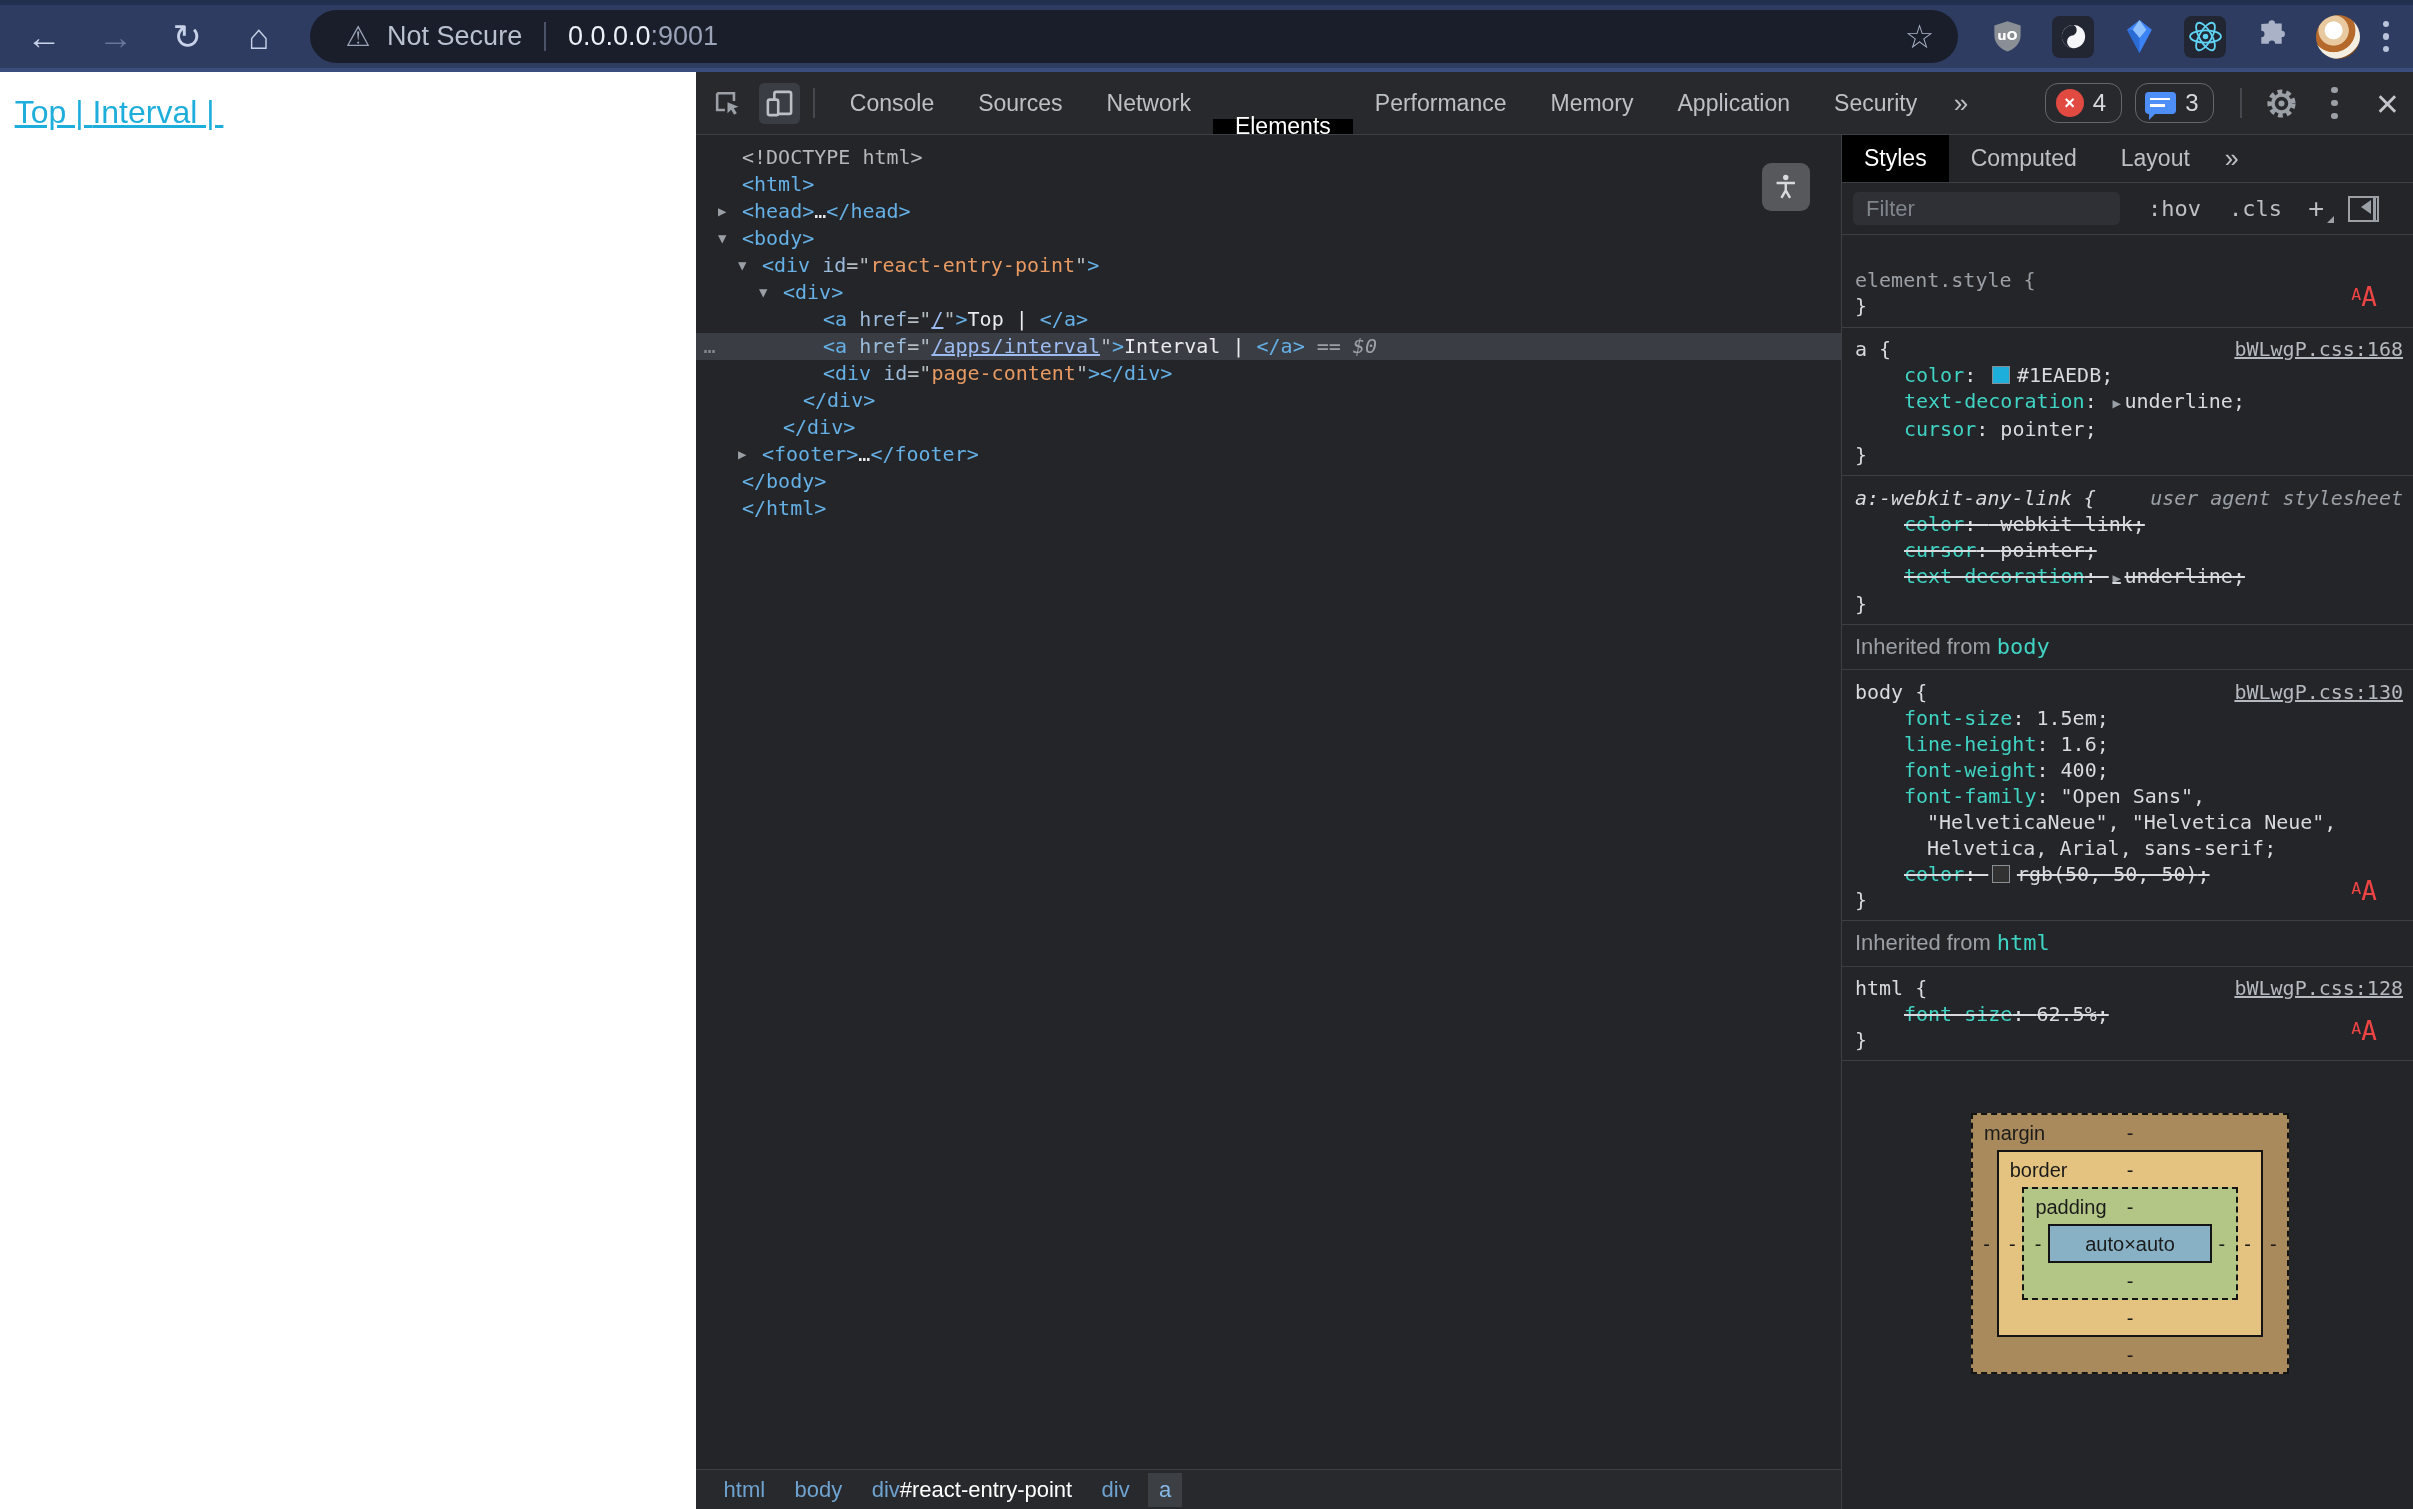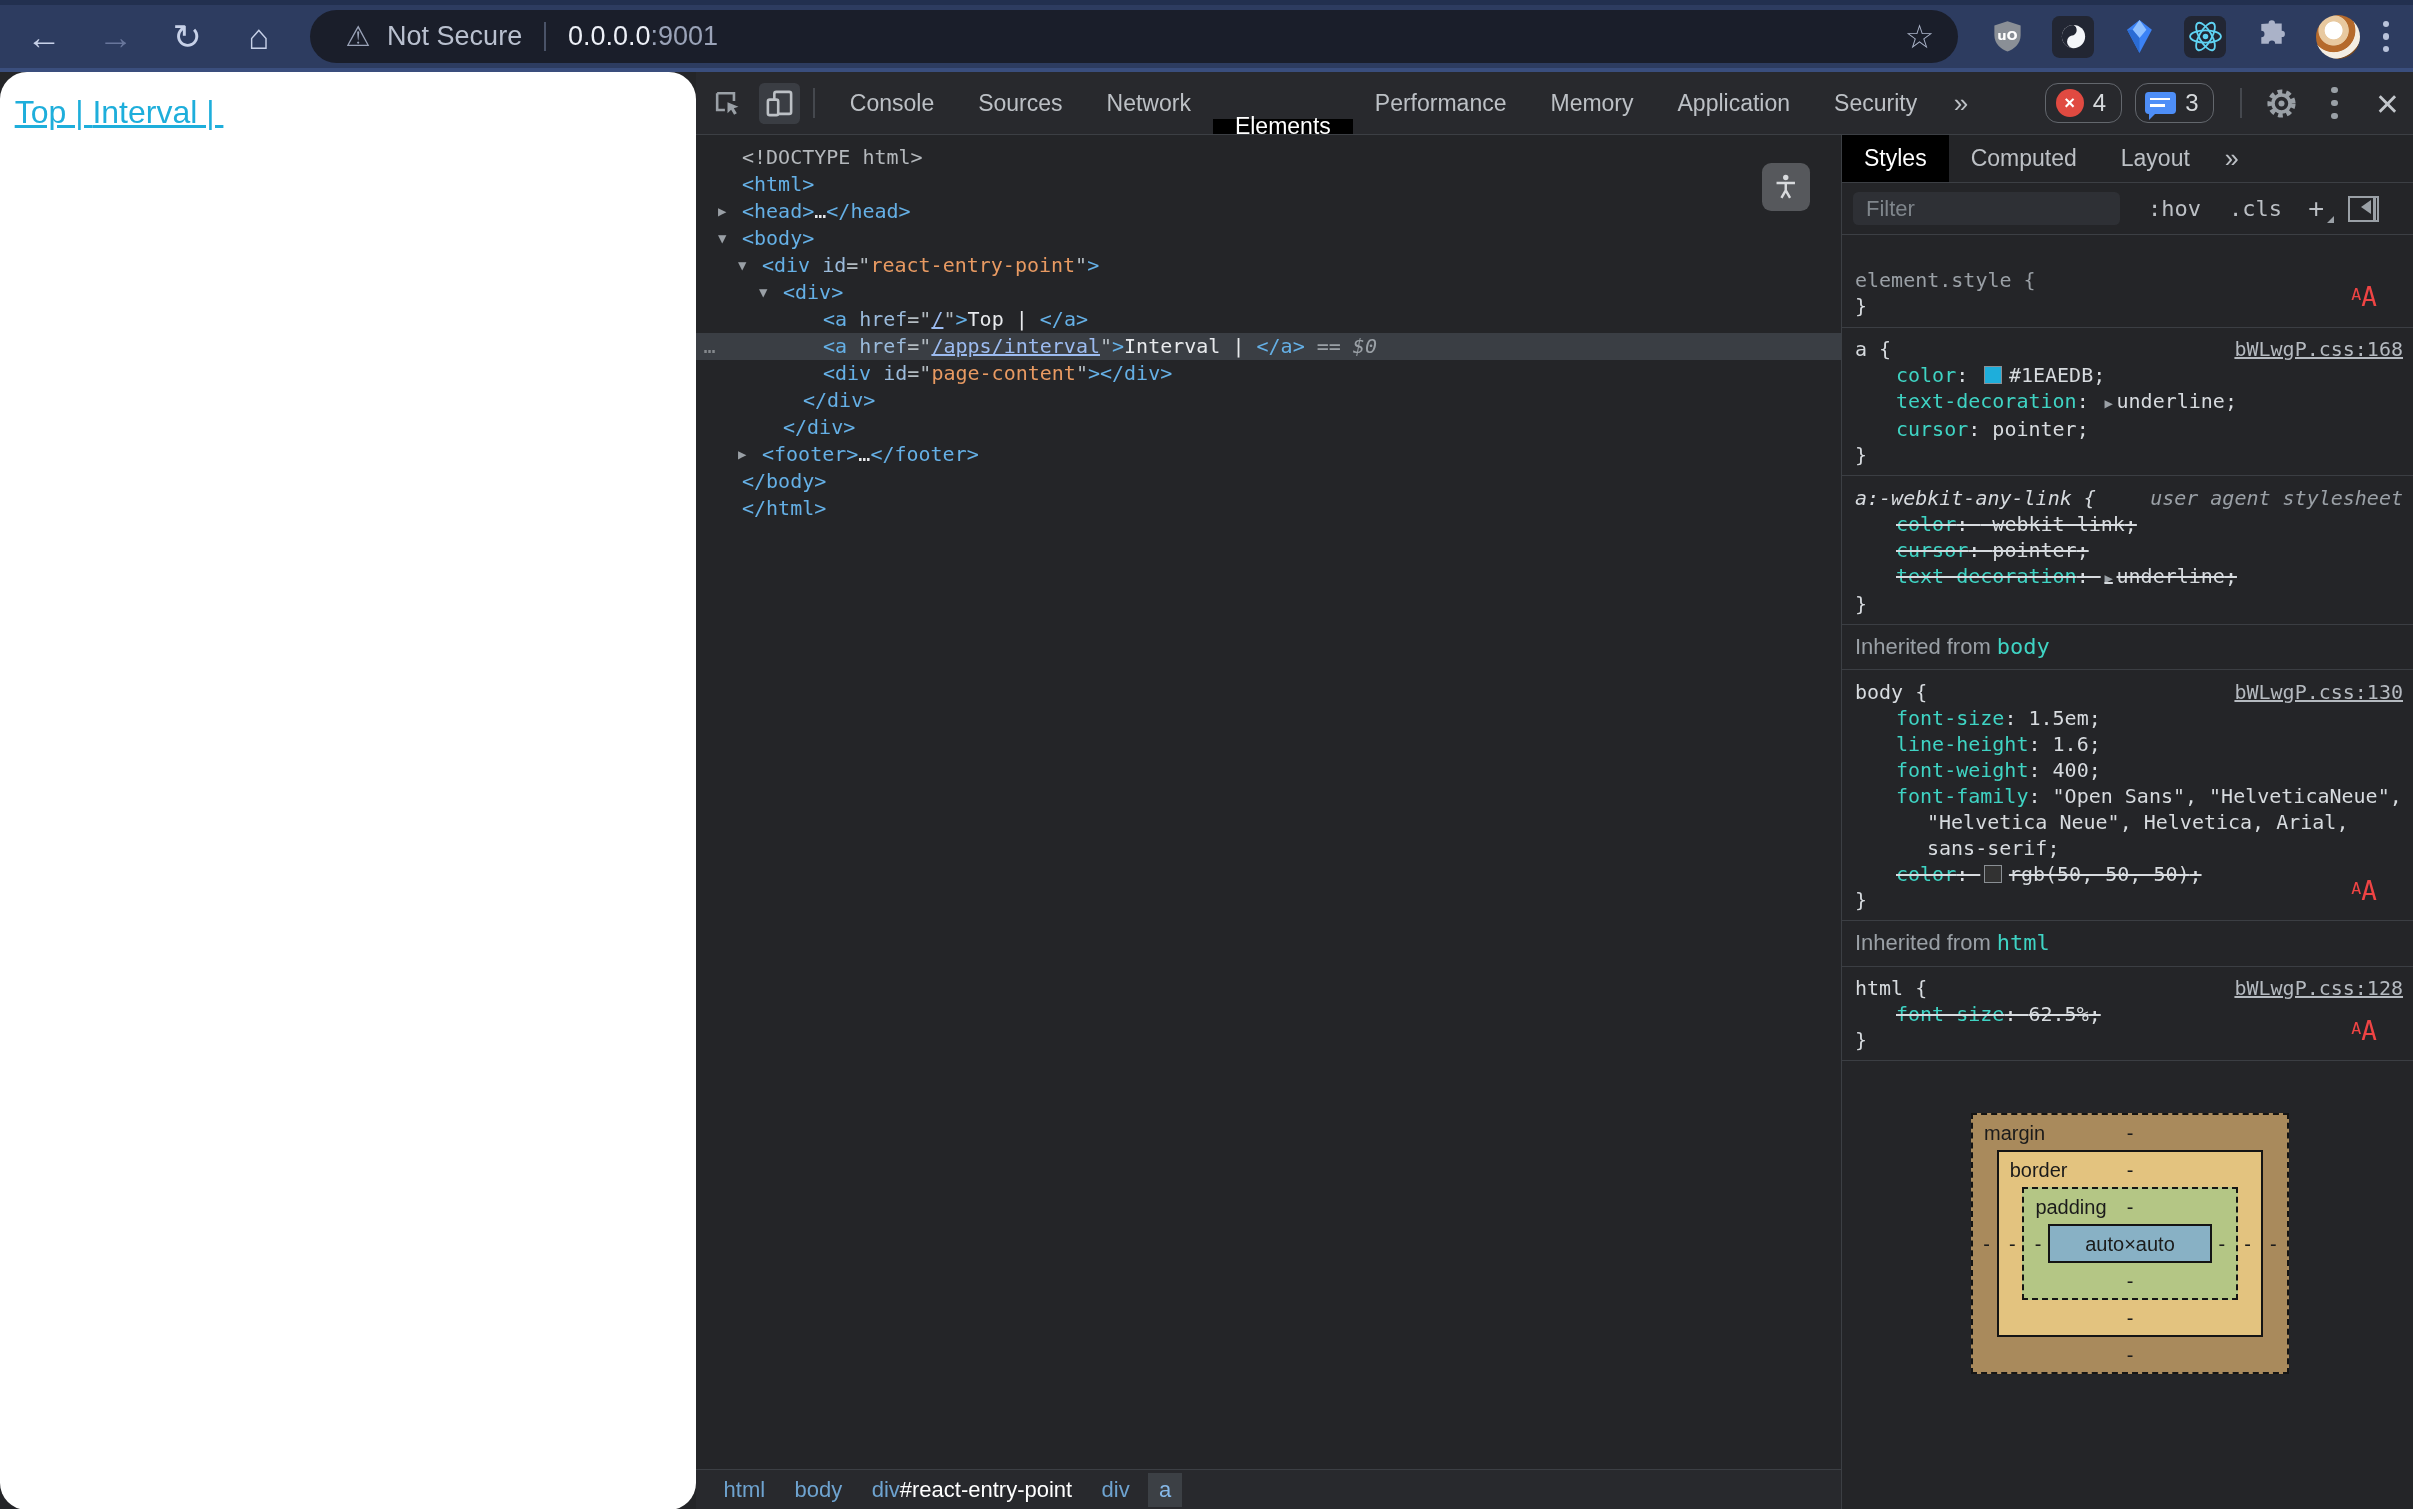--- a/index.html
+++ b/index.html
@@ -24,21 +24,21 @@
   .ext-strip { display:flex; align-items:center; gap:24px; margin-left:28px; margin-right:13px; }
   .ext { width:42px; height:42px; display:flex; align-items:center; justify-content:center; border-radius:7.4px; }
   .ext.dark { background:#222633; }
   .avatar { width:44px; height:44px; border-radius:50%;
             background:radial-gradient(circle at 40% 35%, #ffffff 0 22%, #e8c9a0 24% 38%, #b56a2c 40% 55%, #f4ede2 57% 72%, #7c4a1e 74% 100%); }
   .kebab { display:flex; flex-direction:column; gap:6.4px; margin:0 24px 0 9.2px; }
   .kebab i { width:6.4px; height:6.4px; border-radius:50%; background:#b9c3da; display:block; }
 
   
   .page { position:absolute; left:0; top:72px; width:696px; height:1438px; background:#ffffff;
-          padding:22px 0 0 14.7px;border-radius:27px; }
+          padding:22px 0 0 14.7px; }
   .page a { font-size:32px; color:#1EAEDB; text-decoration:underline; cursor:pointer; white-space:pre; }
 
   
   .devtools { position:absolute; left:696px; top:72px; width:1718px; height:1438px;
               background:#242528; color:#bcc0c5; display:flex; flex-direction:column; }
   .dt-toolbar { height:63px; background:#28292d; border-bottom:1.8px solid #3c3f44;
                 display:flex; align-items:center; flex:none; }
   .tool-ico { width:41px; height:41px; display:flex; align-items:center; justify-content:center;
               border-radius:5.5px; margin-left:11px; flex:none; }
   .tool-ico.on { background:#3a3d43; }
@@ -105,21 +105,21 @@
   .ss-scroll { flex:1; overflow:hidden; font-family:"DejaVu Sans Mono", monospace;
                font-size:20px; line-height:26px; }
   .rule { position:relative; border-bottom:1.8px solid #3b3e43; padding:8.3px 11px 7.4px 13px; color:#d7dbdf; }
   .rule-head { display:flex; }
   .sel-gray { color:#9aa0a6;margin-top:24px; }
   .sel-italic { font-style:italic; }
   .src-link { margin-left:auto; color:#b5bac0; text-decoration:underline; white-space:nowrap; }
   .src-plain { margin-left:auto; color:#9aa0a6; font-style:italic; text-decoration:none; white-space:nowrap; }
   .prop { padding-left:72px; text-indent:-31px; }
   .prop.struck { text-decoration:line-through; }
-  .p-name { color:#3fd4c4; }
+  .p-name { color:#3fd4c4;margin-left:8px; }
   .p-arrow { color:#9aa0a6; font-size:14px; padding:0 3.7px; }
   .swatch { display:inline-block; width:17.5px; height:17.5px; margin:0 7.4px 0 3.7px;
             vertical-align:-1.8px; border:1.8px solid #8a8f94; }
   .font-ico { position:absolute; right:37px; bottom:15px; color:#ef4444; }
   .font-ico .sm { font-size:16.6px; vertical-align:5.5px; }
   .font-ico .lg { font-size:26px; }
   .sec-header { border-bottom:1.8px solid #3b3e43; padding:9.2px 13px;
                 font-family:"Liberation Sans",sans-serif; font-size:22px; color:#9aa0a6; }
   .sec-header .tgt { font-family:"DejaVu Sans Mono",monospace; color:#3fd4c4; }
 

